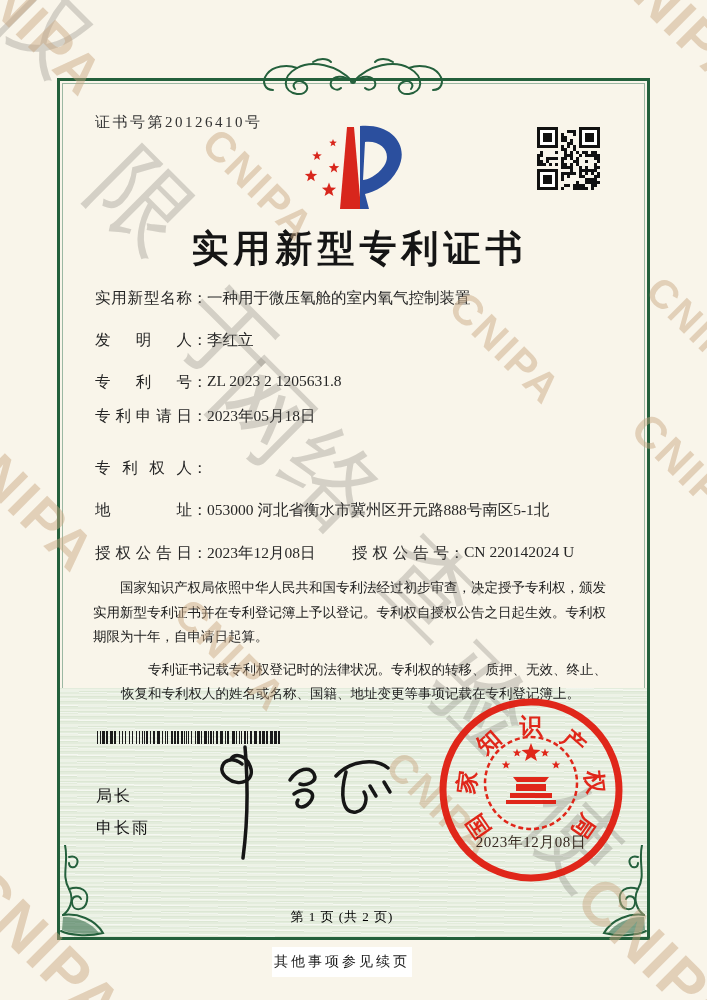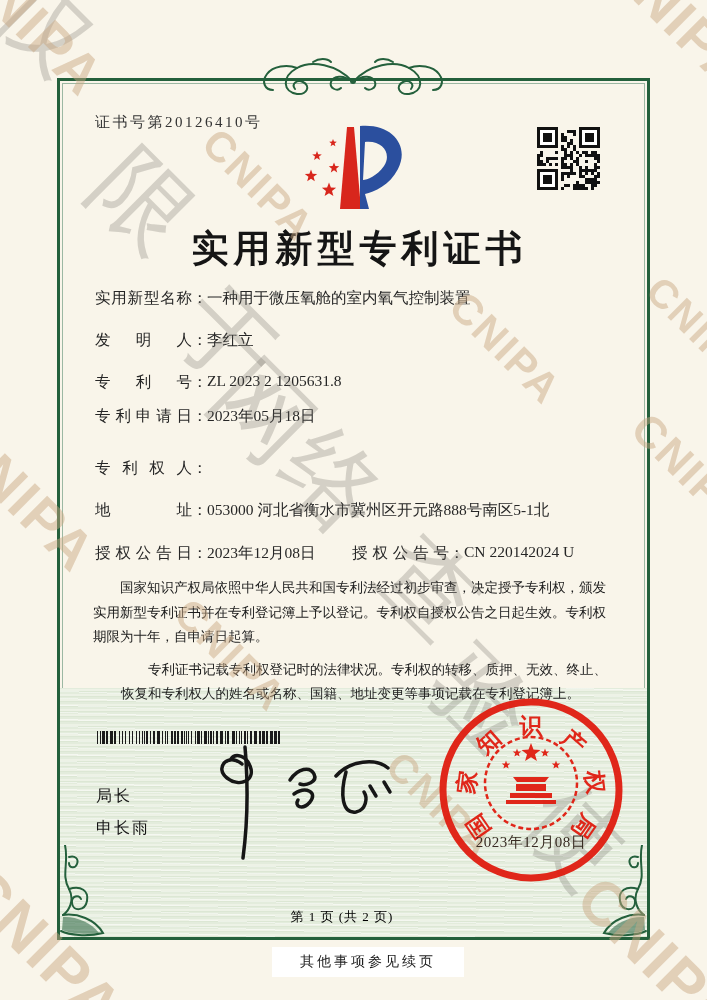--- a/index.html
+++ b/index.html
@@ -60,21 +60,21 @@
   
   #barcode{position:absolute;left:97px;top:731px;width:186px;height:13px;z-index:2;}
   .signer{position:absolute;left:96px;top:786px;z-index:2;
           font-family:"Liberation Sans","DejaVu Sans",sans-serif;
           font-size:16px;color:#141414;letter-spacing:2px;}
   .signer div{margin-bottom:11px;}
   .sig{position:absolute;left:196px;top:740px;width:210px;height:125px;z-index:4;}
   #seal{position:absolute;left:436px;top:695px;width:190px;height:190px;z-index:4;opacity:.94;}
   .pageinfo{position:absolute;left:57px;top:908px;width:570px;z-index:2;text-align:center;
             font-size:13px;color:#000000;letter-spacing:1px;}
-  .note{position:absolute;left:272px;top:947px;width:192px;height:30px;z-index:2;
+  .note{position:absolute;left:272px;top:947px;width:140px;height:30px;z-index:2;
         background:#fff;text-align:center;line-height:30px;font-size:14px;
         letter-spacing:3px;color:#1c1c1c;}
 </style>
 </head>
 <body>
 
 <div class="page">
 
   <div id="wm-layer">
       <span class="wm-char" style="left: 46px; top: 26px; font-size: 92px;">仅</span>

